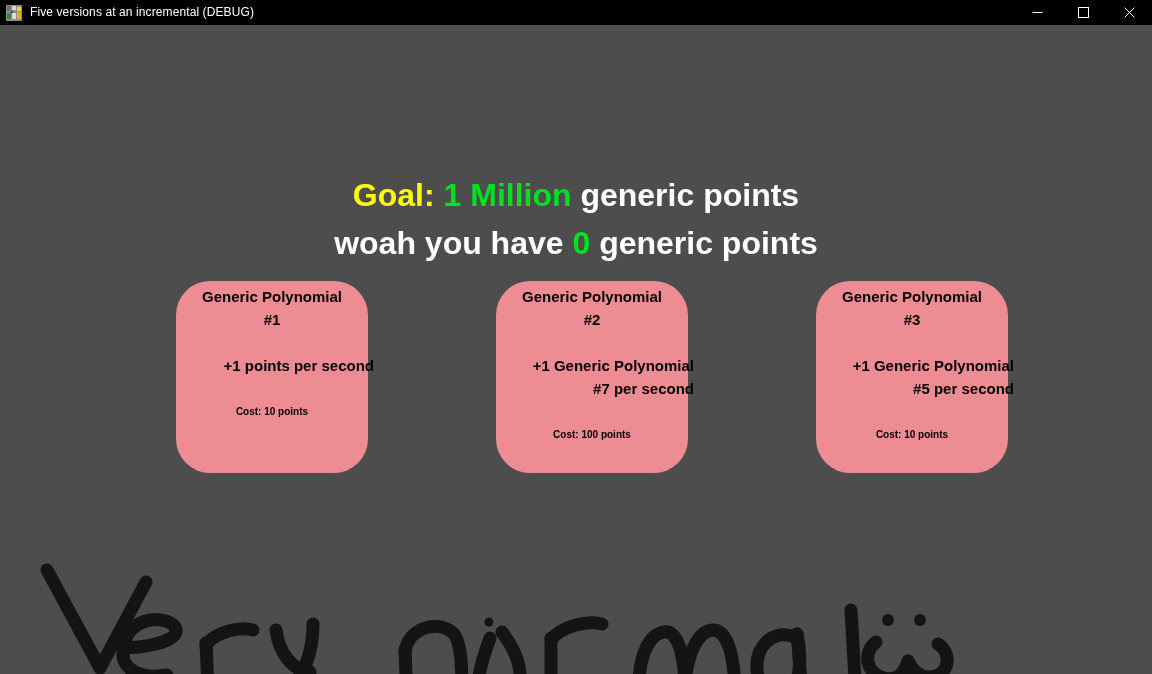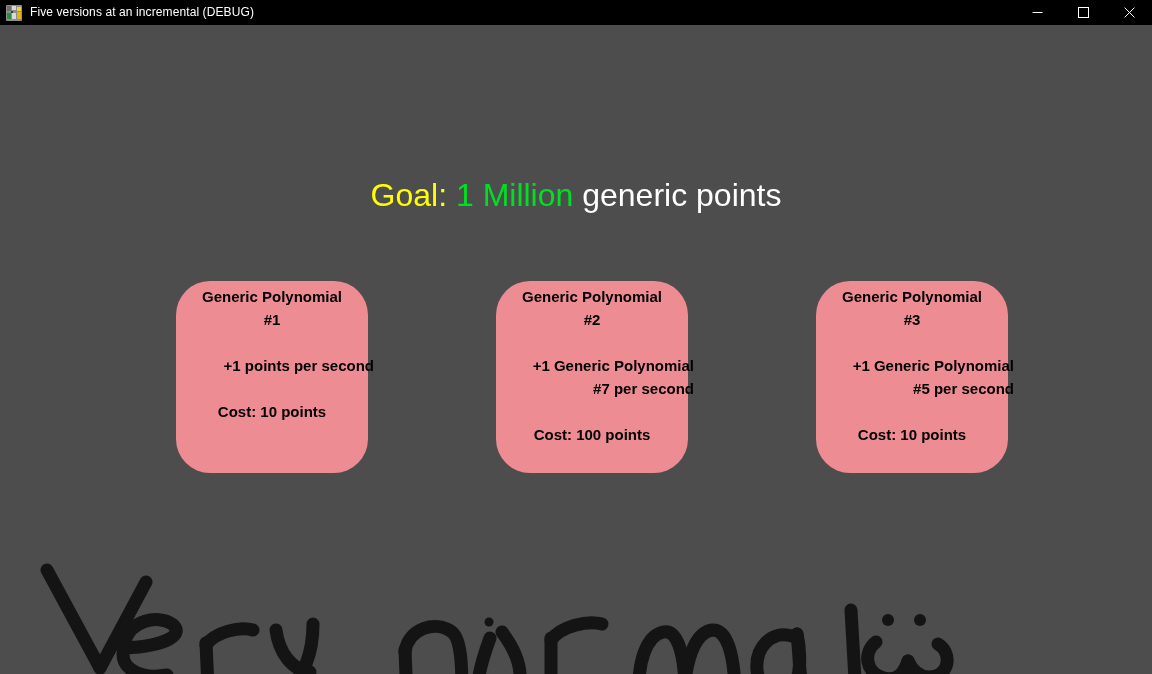--- a/index.html
+++ b/index.html
@@ -96,20 +96,21 @@
     background: #4d4d4d;
   }
 
   
   .headlines {
     position: absolute;
     top: 146px;
     left: 0;
     width: 1152px;
     text-align: center;
+    font-weight: bold;
   }
   .headline {
     font-size: 32px;
     line-height: 48px;
     color: #ffffff;
     white-space: nowrap;
   }
   .hl-goal   { color: #ffff00; }
   .hl-target { color: #00e022; }
   .hl-count  { color: #00e022; }
@@ -151,21 +152,21 @@
   .card-effect {
     margin-top: 23px;
     font-size: 15px;
     line-height: 23px;
     color: #000000;
     font-weight: bold;
     text-align: right;
   }
   .card-cost {
     margin-top: 23px;
-    font-size: 15px;
+    font-size: 10px;
     line-height: 23px;
     color: #000000;
     font-weight: bold;
   }
 
   
   .doodle {
     position: absolute;
     left: 0;
     top: 495px;
@@ -219,20 +220,25 @@
   </div>
 
   <div class="canvas">
 
     <div class="headlines">
       <div class="headline">
         <span class="hl-goal">Goal:</span>
         <span class="hl-target">1 Million</span>
         <span>generic points</span>
       </div>
+      <div class="headline">
+        <span>woah you have</span>
+        <span class="hl-count">0</span>
+        <span>generic points</span>
+      </div>
     </div>
 
     <div class="cards">
 
       <div class="card">
         <div class="card-inner">
           <div class="card-title">
             <span>Generic Polynomial</span><br>
             <span>#1</span>
           </div>

